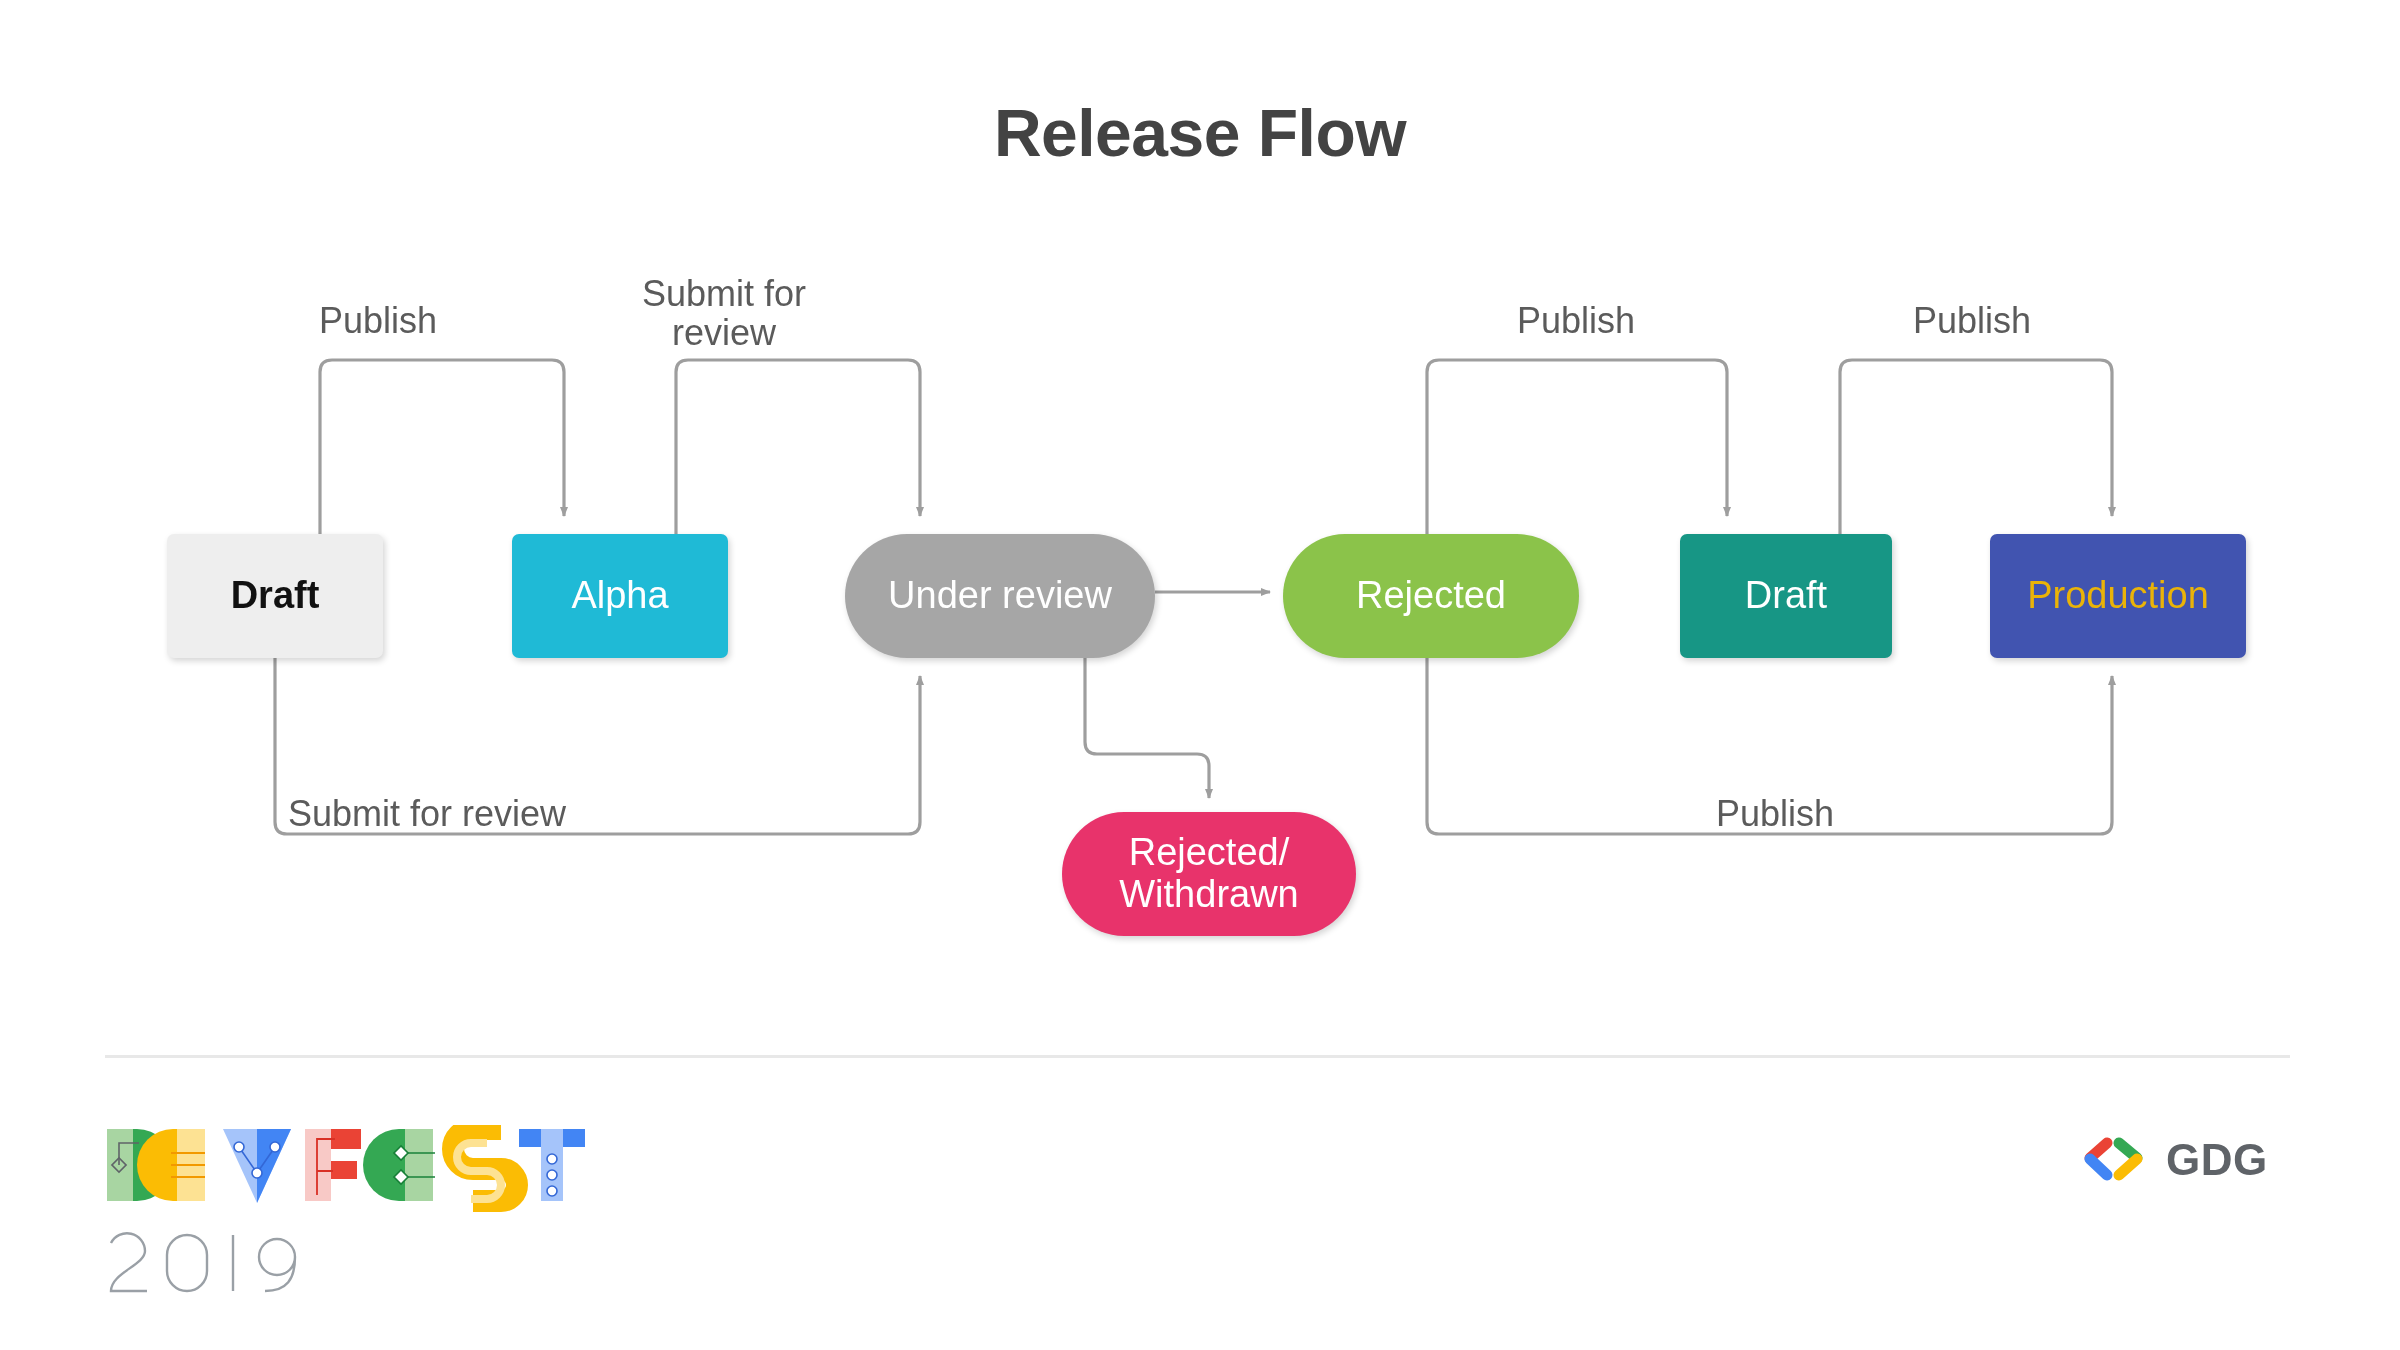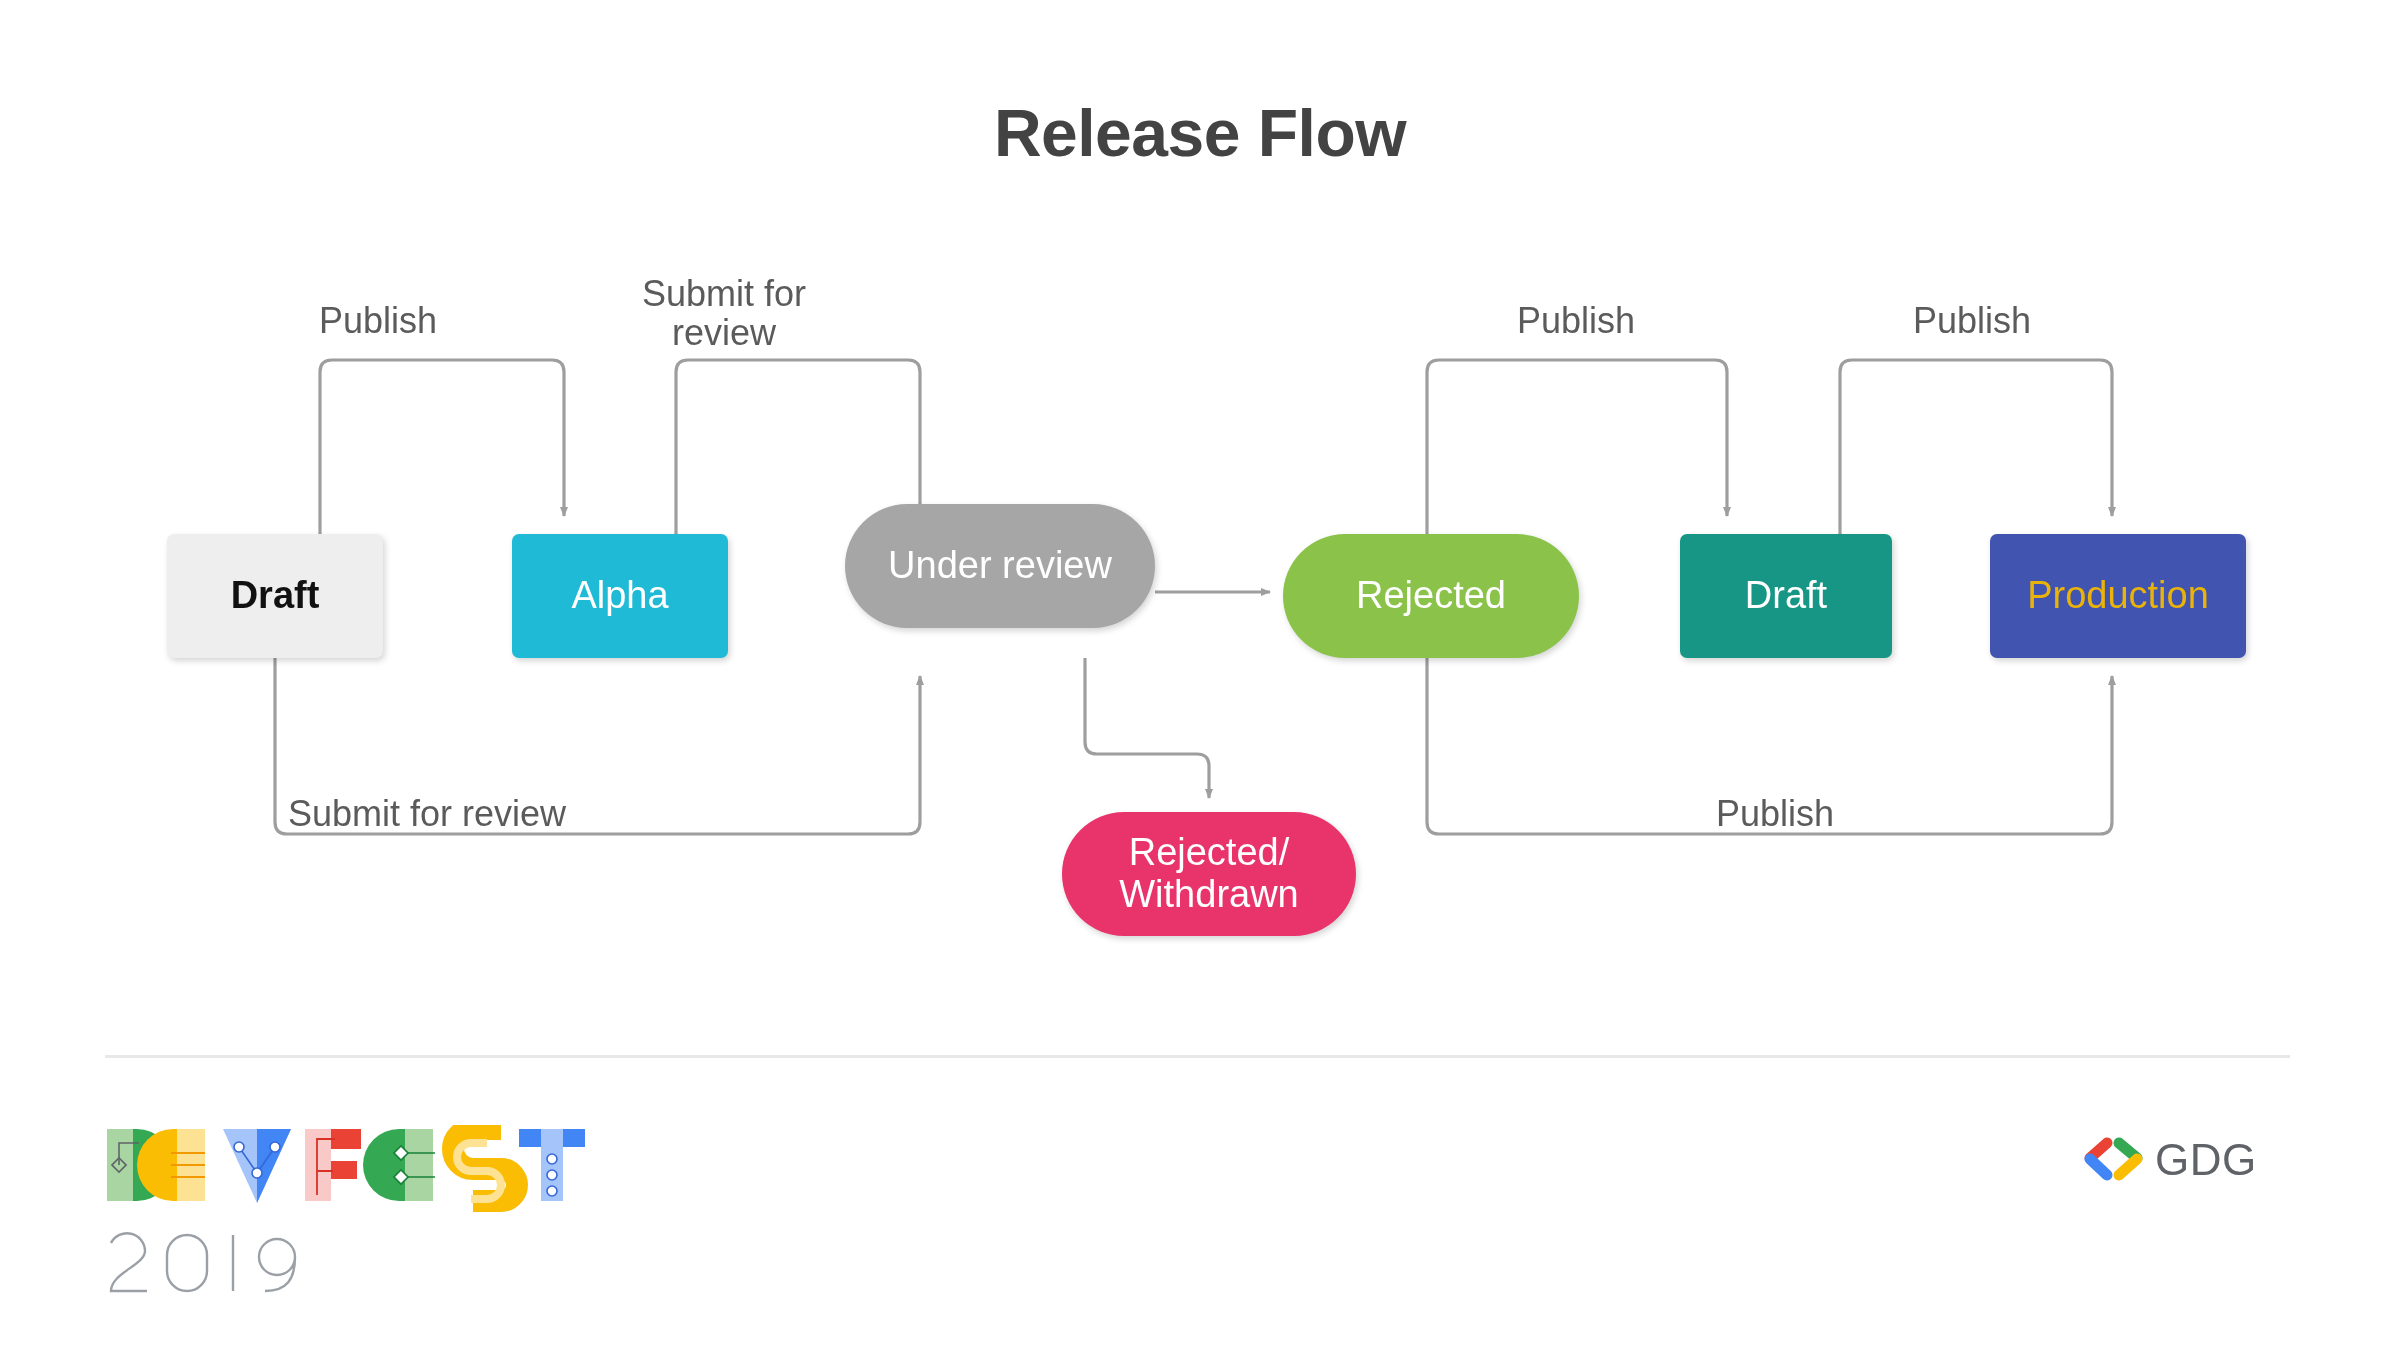--- a/index.html
+++ b/index.html
@@ -77,21 +77,22 @@
     height: 190px;
   }
   #gdg-logo {
     position: absolute;
     left: 2080px;
     top: 1125px;
     width: 215px;
     height: 70px;
     display: flex;
     align-items: center;
-    gap: 5px;
+    gap: 16px;
+    font-weight: bold;
   }
   #gdg-text {
     font-size: 44px;
     color: #5f6368;
     letter-spacing: 0.5px;
   }
 </style>
 </head>
 <body>
 
@@ -135,21 +136,21 @@
   <div class="edge-label" style="left:1456px; top:302px; width:240px;">Publish</div>
 
   <div class="edge-label" style="left:1852px; top:302px; width:240px;">Publish</div>
 
   <div class="edge-label" style="left:1655px; top:795px; width:240px;">Publish</div>
 
   <div class="node rect bold" style="left:167px; top:534px; width:216px; height:124px; background:#eeeeee; color:#111111;">Draft</div>
 
   <div class="node rect" style="left:512px; top:534px; width:216px; height:124px; background:#1fbad6; color:#ffffff;">Alpha</div>
 
-  <div class="node pill" style="left:845px; top:504px; width:310px; height:124px; background:#a6a6a6; color:#ffffff;">Under review</div>
+  <div class="node pill" style="left:845px; top:534px; width:310px; height:124px; background:#a6a6a6; color:#ffffff;">Under review</div>
 
   <div class="node pill" style="left:1283px; top:534px; width:296px; height:124px; background:#8bc34a; color:#ffffff;">Rejected</div>
 
   <div class="node rect" style="left:1680px; top:534px; width:212px; height:124px; background:#179685; color:#ffffff;">Draft</div>
 
   <div class="node rect" style="left:1990px; top:534px; width:256px; height:124px; background:#4154b0; color:#eab308;">Production</div>
 
   <div class="node pill" style="left:1062px; top:812px; width:294px; height:124px; background:#e8336b; color:#ffffff; white-space:pre-line;">Rejected/
 Withdrawn</div>
 

